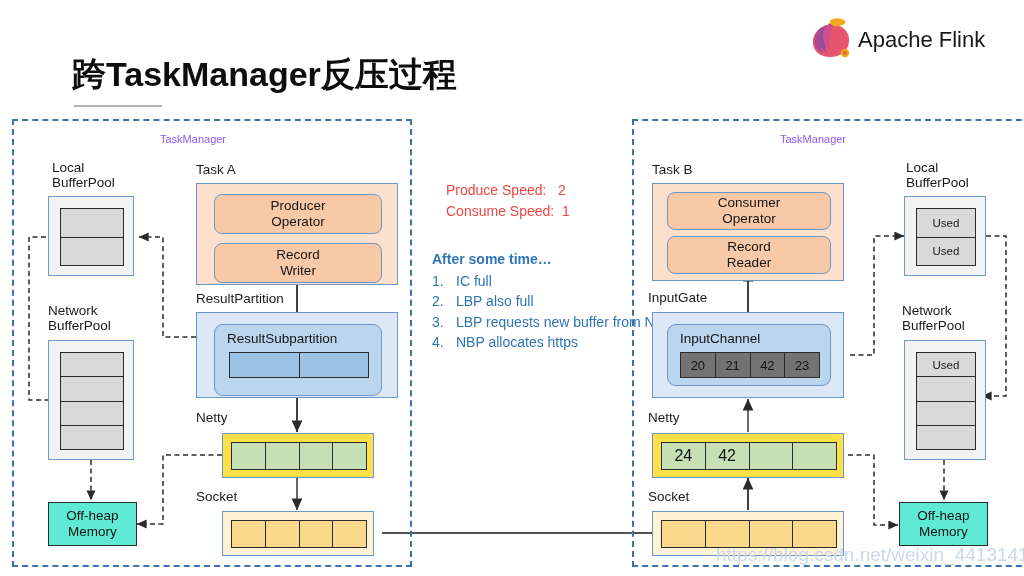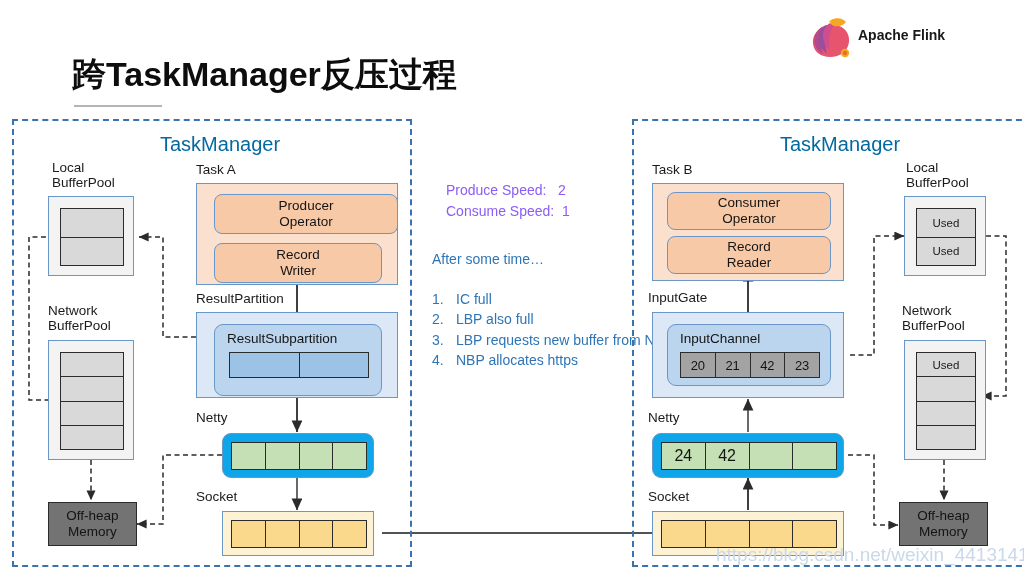--- a/index.html
+++ b/index.html
@@ -14,31 +14,31 @@
   #page-title{
     left:72px;top:52px;font-size:34px;font-weight:bold;color:#0d0d0d;
     letter-spacing:0px;white-space:nowrap;
   }
   #title-rule{
     left:74px;top:105px;width:88px;height:2px;background:#b4b4b4;
   }
   #flink-logo{left:804px;top:14px;width:208px;height:48px;}
   #flink-logo svg{display:block;}
   #flink-wordmark{
-    left:858px;top:27px;font-size:14px;font-weight:bold;color:#17181a;
+    left:858px;top:27px;font-size:22px;font-weight:normal;color:#17181a;
     white-space:nowrap;
   }
 
   
   .tm-frame{
     border:2px dashed #3a72b0;background:transparent;
   }
   #tm-left{left:12px;top:119px;width:396px;height:444px;}
   #tm-right{left:632px;top:119px;width:396px;height:444px;}
-  .tm-label{font-size:20px;color:#0369a1;white-space:nowrap;}
+  .tm-label{font-size:11px;color:#8b5cf6;white-space:nowrap;}
   #tm-left-label{left:160px;top:133px;}
   #tm-right-label{left:780px;top:133px;}
 
   
   .caption{font-size:13.5px;color:#1a1a1a;white-space:nowrap;line-height:15px;}
 
   
   .pool-outer{
     background:#f3f3f3;border:1px solid #6a97c8;box-sizing:border-box;
   }
@@ -48,21 +48,21 @@
   }
   .pool-cell{
     flex:1 1 0;border-bottom:1.6px solid #2b2b2b;box-sizing:border-box;
     display:flex;align-items:center;justify-content:center;
     font-size:11.5px;color:#1a1a1a;
   }
   .pool-cell:last-child{border-bottom:none;}
 
   
   .offheap{
-    background:#737373;border:1.8px solid #2b2b2b;box-sizing:border-box;
+    background:#5eead4;border:1.8px solid #2b2b2b;box-sizing:border-box;
     display:flex;flex-direction:column;align-items:center;justify-content:center;
     font-size:13.5px;color:#141414;line-height:16px;
   }
 
   
   .task-outer{
     background:#fbe0ce;border:1px solid #6a97c8;box-sizing:border-box;
   }
   .op-box{
     position:absolute;background:#f7c9a6;border:1.2px solid #6a97c8;
@@ -89,29 +89,29 @@
   }
   .cellstrip .cs-cell{
     flex:1 1 0;border-right:1.6px solid #2b2b2b;box-sizing:border-box;
     display:flex;align-items:center;justify-content:center;
     font-size:13px;color:#141414;
   }
   .cellstrip .cs-cell:last-child{border-right:none;}
 
   
   .strip-outer{border:1px solid #6a97c8;box-sizing:border-box;}
-  .strip-netty{background:#0ea5e9;border-radius:9px;}
+  .strip-netty{background:#fde047;}
   .strip-socket{background:#fdf2d4;}
   .strip-netty .cs-cell{background:#c5e0b4;}
   .strip-socket .cs-cell{background:#fbd98c;}
 
   
-  #speed-block{left:446px;top:180px;font-size:14px;color:#8b5cf6;line-height:21px;white-space:pre;}
+  #speed-block{left:446px;top:180px;font-size:14px;color:#ef4444;line-height:21px;white-space:pre;}
   #notes-block{left:432px;top:249px;font-size:14px;color:#2e75b6;line-height:20.5px;}
-  #notes-block .note-head{margin-bottom:19px;}
+  #notes-block .note-head{margin-bottom:1px;font-weight:bold;}
   #notes-block ol{margin:0;padding:0;list-style:none;}
   #notes-block li{display:flex;}
   #notes-block li .num{width:24px;flex:0 0 24px;}
   #notes-block li .txt{flex:1;}
 
   
   #watermark{
     left:716px;top:544px;font-size:19px;color:#c9d9ea;white-space:nowrap;
     font-family:"Liberation Sans",sans-serif;
   }
@@ -216,21 +216,21 @@
   </div>
 </div>
 
 <div class="abs offheap" style="left:48px;top:502px;width:89px;height:44px;">
   <span>Off-heap</span>
   <span>Memory</span>
 </div>
 
 <div class="abs caption" style="left:196px;top:162px;">Task A</div>
 <div class="abs task-outer" style="left:196px;top:183px;width:202px;height:102px;">
-  <div class="op-box" style="left:17px;top:10px;width:184px;height:40px;">
+  <div class="op-box" style="left:17px;top:10px;width:168px;height:40px;">
     <span>Producer</span>
     <span>Operator</span>
   </div>
   <div class="op-box" style="left:17px;top:59px;width:168px;height:40px;">
     <span>Record</span>
     <span>Writer</span>
   </div>
 </div>
 
 <div class="abs caption" style="left:196px;top:291px;">ResultPartition</div>
@@ -300,21 +300,21 @@
   <div class="op-box" style="left:14px;top:52px;width:164px;height:38px;">
     <span>Record</span>
     <span>Reader</span>
   </div>
 </div>
 
 <div class="abs caption" style="left:648px;top:290px;">InputGate</div>
 <div class="abs bluebox-outer" style="left:652px;top:312px;width:192px;height:86px;">
   <div class="bluebox-inner" style="left:14px;top:11px;width:164px;height:62px;">
     <div class="bi-title">InputChannel</div>
-    <div class="cellstrip" style="left:12px;top:27px;width:140px;height:26px;background:#a3a3a3;">
+    <div class="cellstrip" style="left:12px;top:27px;width:140px;height:26px;background:#737373;">
       <div class="cs-cell">20</div>
       <div class="cs-cell">21</div>
       <div class="cs-cell">42</div>
       <div class="cs-cell">23</div>
     </div>
   </div>
 </div>
 
 <div class="abs caption" style="left:648px;top:410px;">Netty</div>
 <div class="abs strip-outer strip-netty" style="left:652px;top:433px;width:192px;height:45px;">

